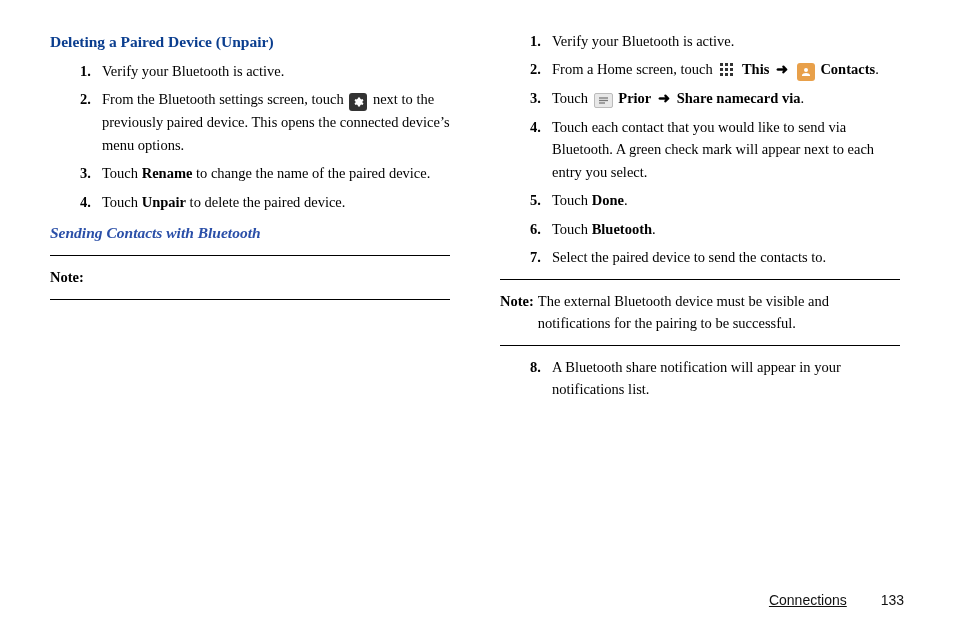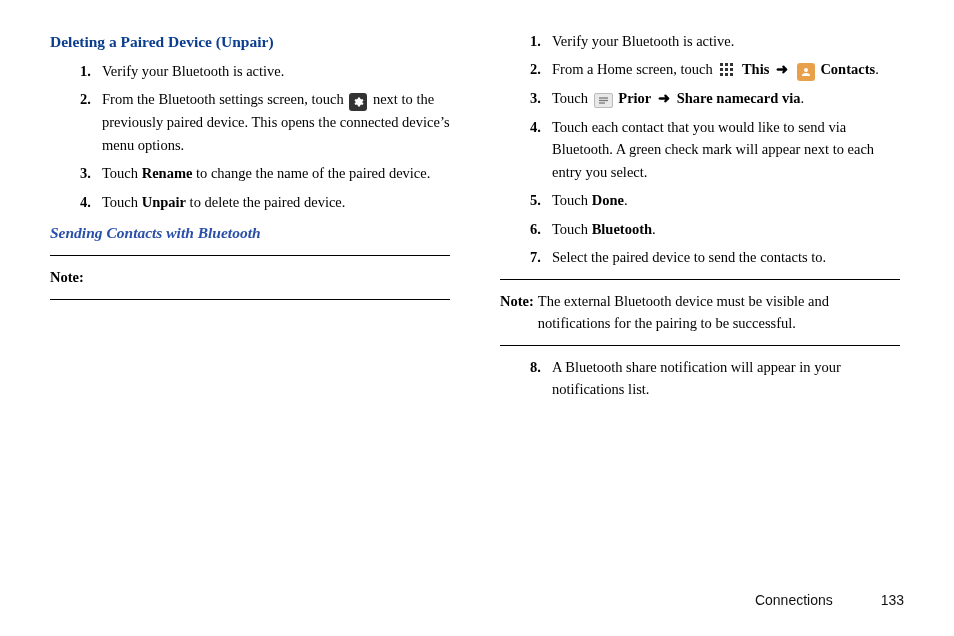--- a/index.html
+++ b/index.html
@@ -17,21 +17,21 @@
   .arrow { font-weight: bold; margin: 0 3px; }
   .note-block { border-top: 1.5px solid #000; border-bottom: 1.5px solid #000; padding: 10px 0; margin: 10px 0; }
   .note-block .note-row { display: flex; }
   .note-label { font-weight: bold; margin-right: 4px; }
   .icon { display: inline-flex; width: 18px; height: 18px; vertical-align: -4px; align-items: center; justify-content: center; margin: 0 2px; }
   .icon-gear { background: #333; border-radius: 3px; color: #fff; }
   .icon-apps { color: #333; }
   .icon-contacts { background: #e8a04a; border-radius: 3px; color: #fff; }
   .icon-menu { background: #e8e8e8; border: 1px solid #bbb; border-radius: 2px; color: #666; width: 19px; height: 15px; vertical-align: -2px; }
   .footer { position: absolute; bottom: 28px; right: 50px; font-size: 14px; color: #111; }
-  .footer .sect { margin-right: 44px; }
+  .footer .sect { margin-right: 30px; text-decoration: underline; }
   svg { display: block; }
 </style>
 </head>
 <body>
 
 <div class="page">
 
   <div class="col">
     <div class="h-blue">Deleting a Paired Device (Unpair)</div>
 

